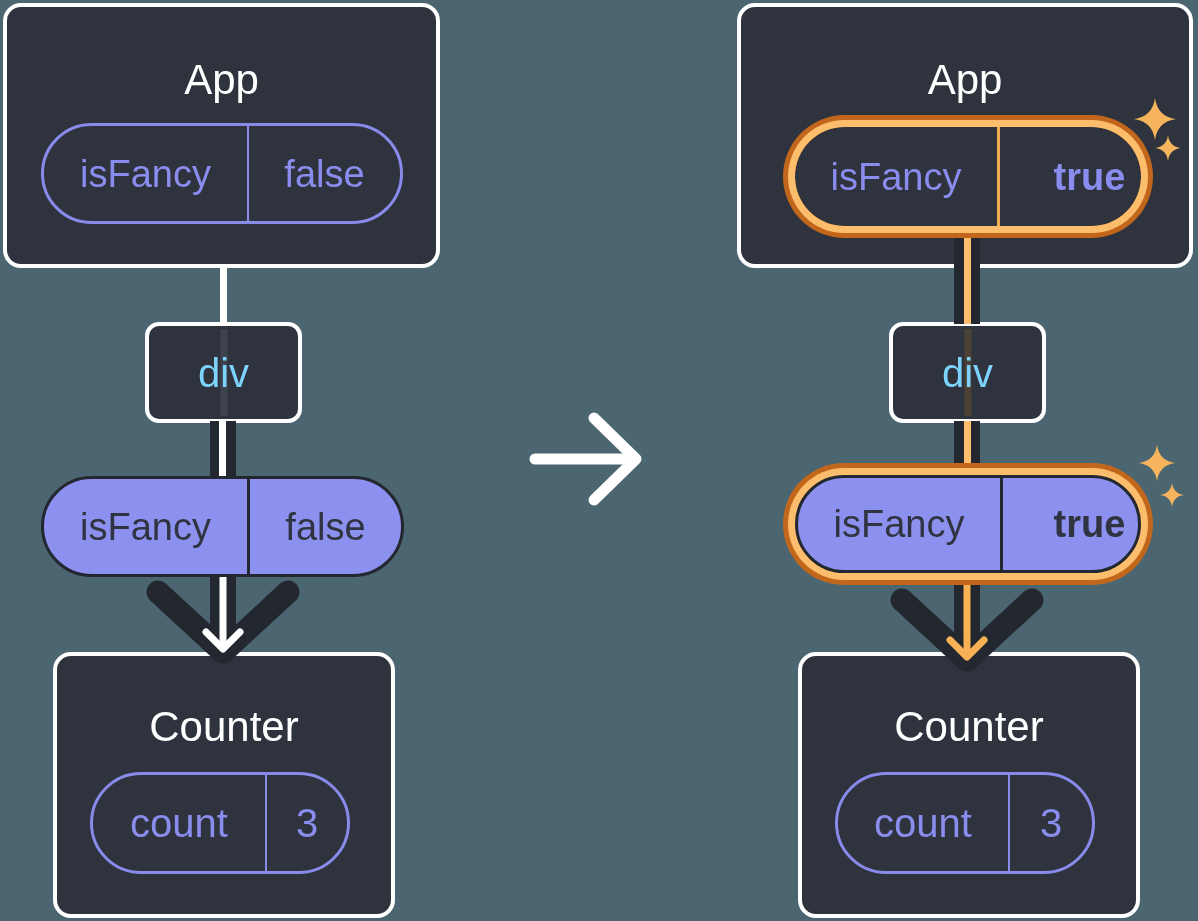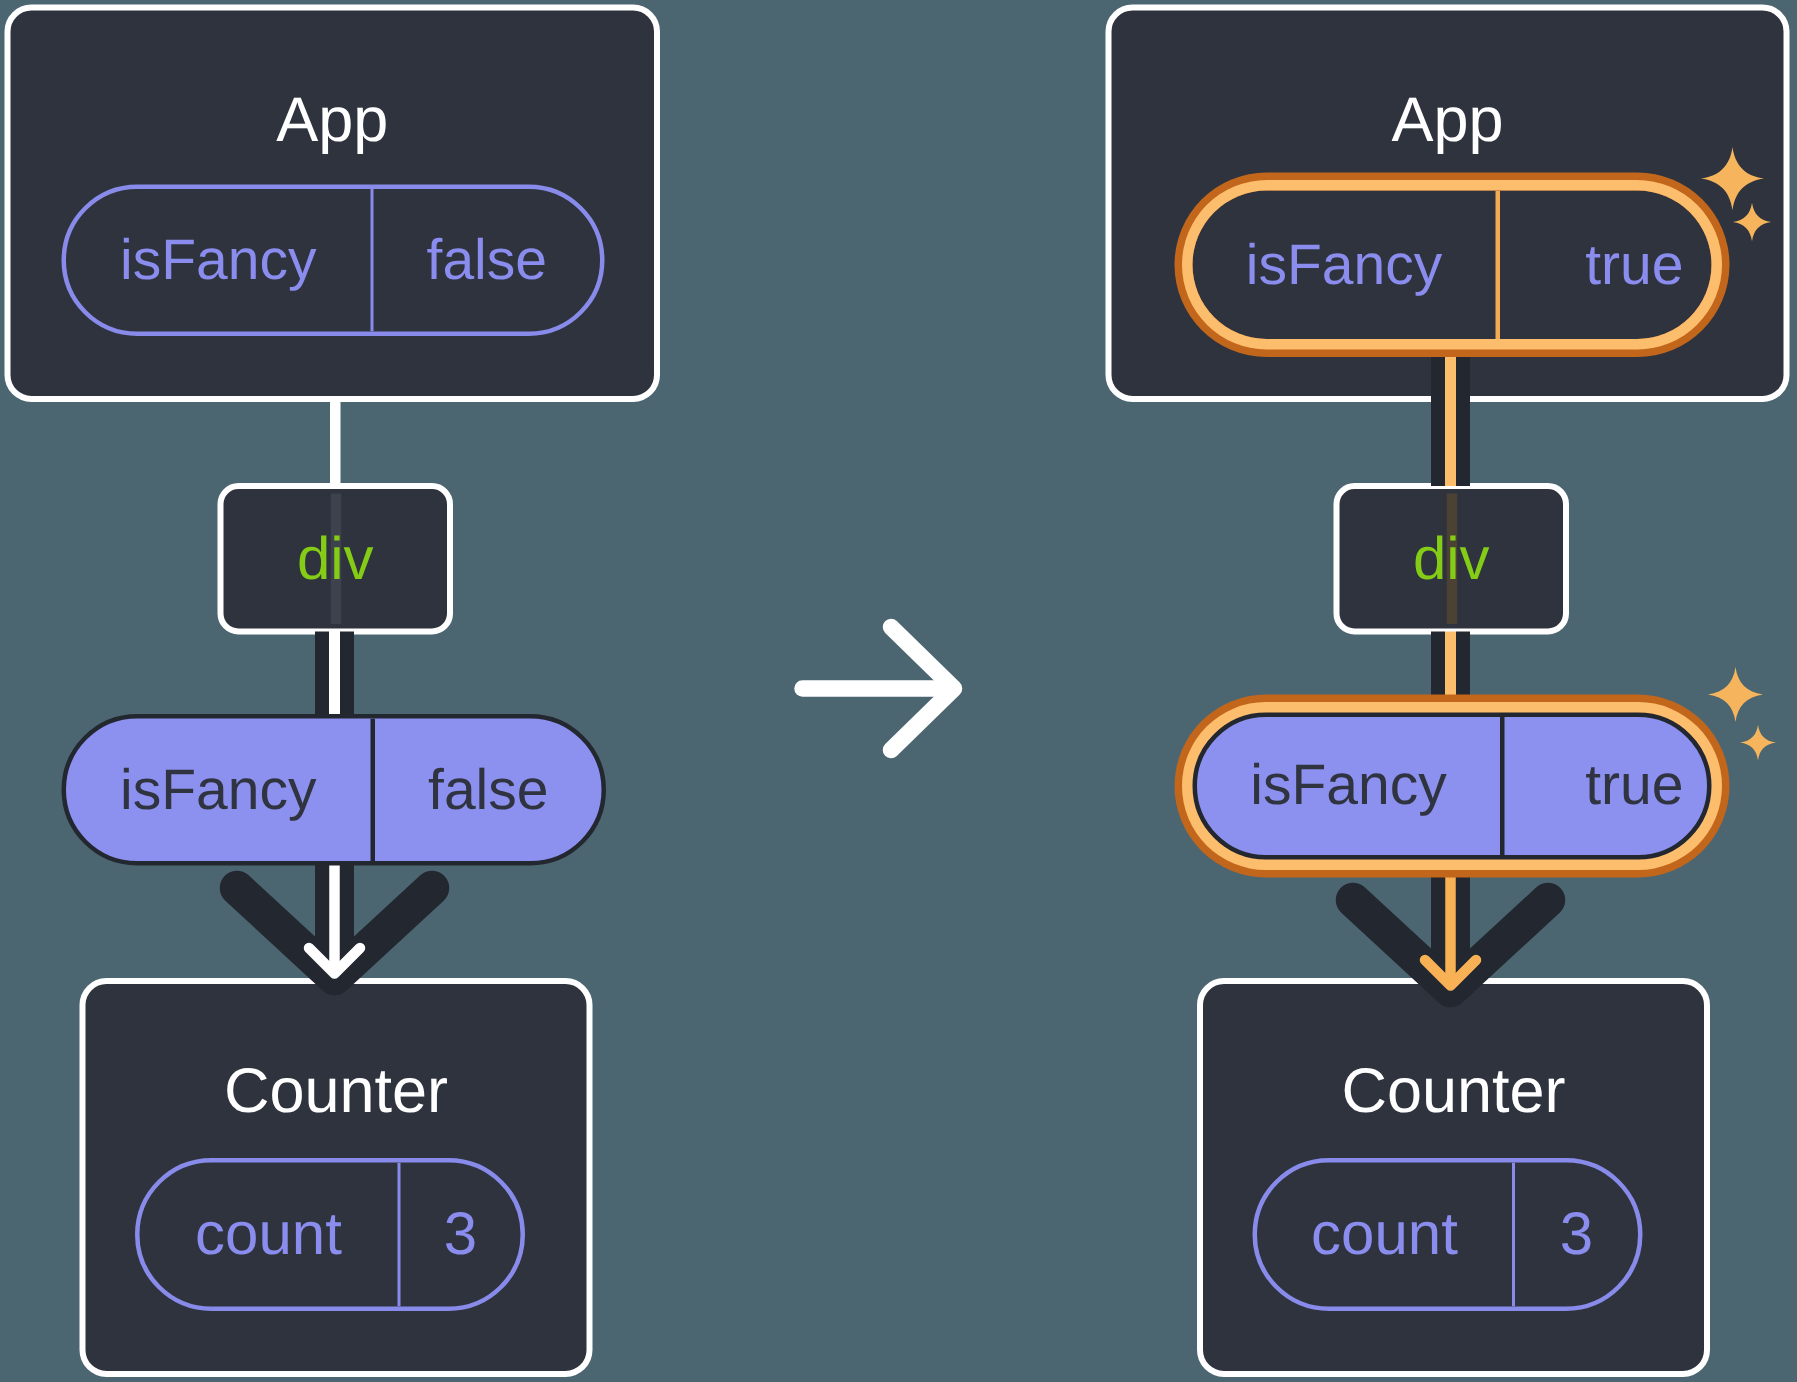--- a/index.html
+++ b/index.html
@@ -22,21 +22,21 @@
 
   .div-box {
     position:absolute; background:#2e333e;
     border:4px solid #ffffff; border-radius:14px;
     display:flex; align-items:center; justify-content:center;
   }
   .div-box .through {
     position:absolute; left:50%; transform:translateX(-50%);
     top:3px; bottom:3px; width:7px;
   }
-  .div-box .label { position:relative; z-index:1; color:#84cc16; font-size:40px; line-height:1; }
+  .div-box .label { position:relative; z-index:1; color:#7dd3fc; font-size:40px; line-height:1; }
 
   
   .pill {
     position:absolute; border-radius:999px;
     display:flex; align-items:stretch; overflow:hidden;
     font-size:38px; line-height:1;
   }
   .pill .cell { display:flex; align-items:center; justify-content:center; }
   .pill .cell.k { flex:0 0 auto; }
   .pill .cell.v { flex:1 1 auto; }
@@ -44,21 +44,21 @@
   .pill.outline { border:3px solid #888bea; color:#8a8dee; background:transparent; }
   .pill.outline .cell.v { border-left:2.5px solid #888bea; }
 
   .pill.filled { background:#8c90ee; border:3px solid #23272f; color:#2f3440; }
   .pill.filled .cell.v { border-left:3px solid #23272f; }
 
   .pill.ring { box-shadow: 0 0 0 7px #fcbd6d, 0 0 0 12px #c2661c; }
   .pill.ring-outline { color:#8a8dee; background:transparent; border-radius:999px; }
   .pill.ring-outline .cell.v { border-left:3px solid #f2ab52; }
 
-  .bold { font-weight:normal;padding-left:38px; }
+  .bold { font-weight:bold;padding-left:38px; }
 
   
   .conn { position:absolute; z-index:2; }
   .conn.white { background:#ffffff; }
   .conn.dark-white {
     background:linear-gradient(to right,#23272f 0 9.5px,#ffffff 9.5px 16.5px,#23272f 16.5px 100%);
   }
   .conn.dark-orange {
     background:linear-gradient(to right,#23272f 0 9.5px,#fcbd6d 9.5px 16.5px,#23272f 16.5px 100%);
   }

